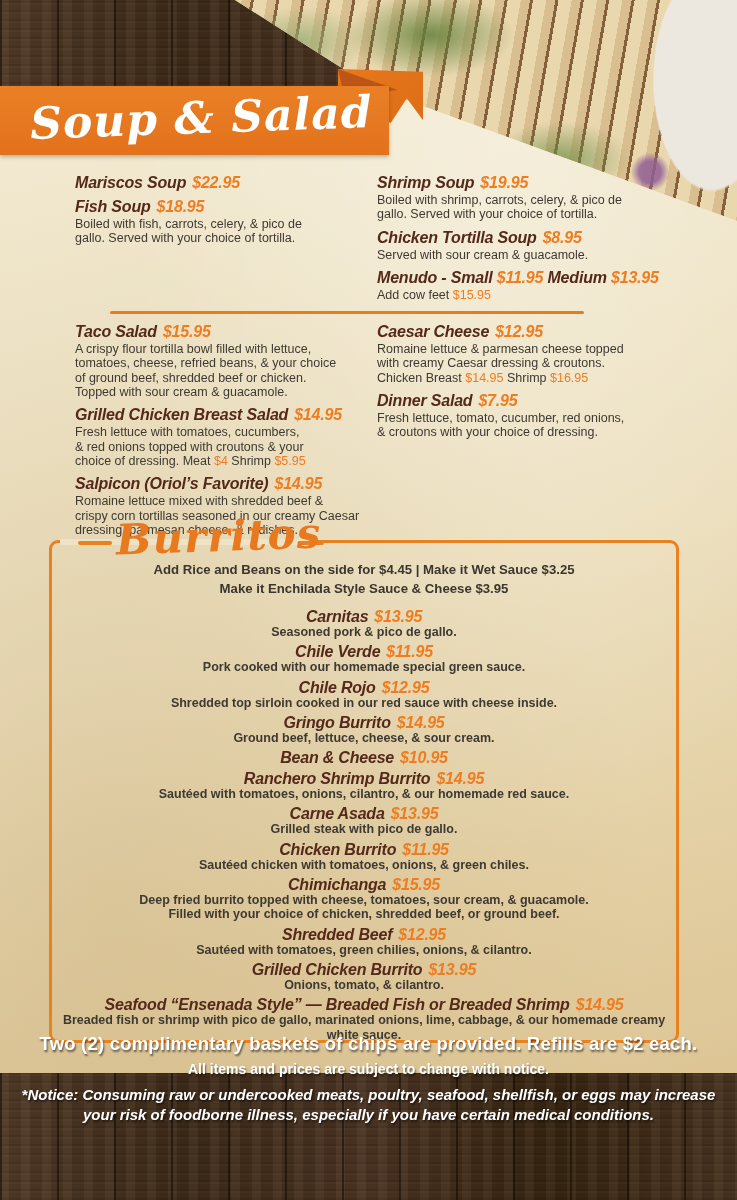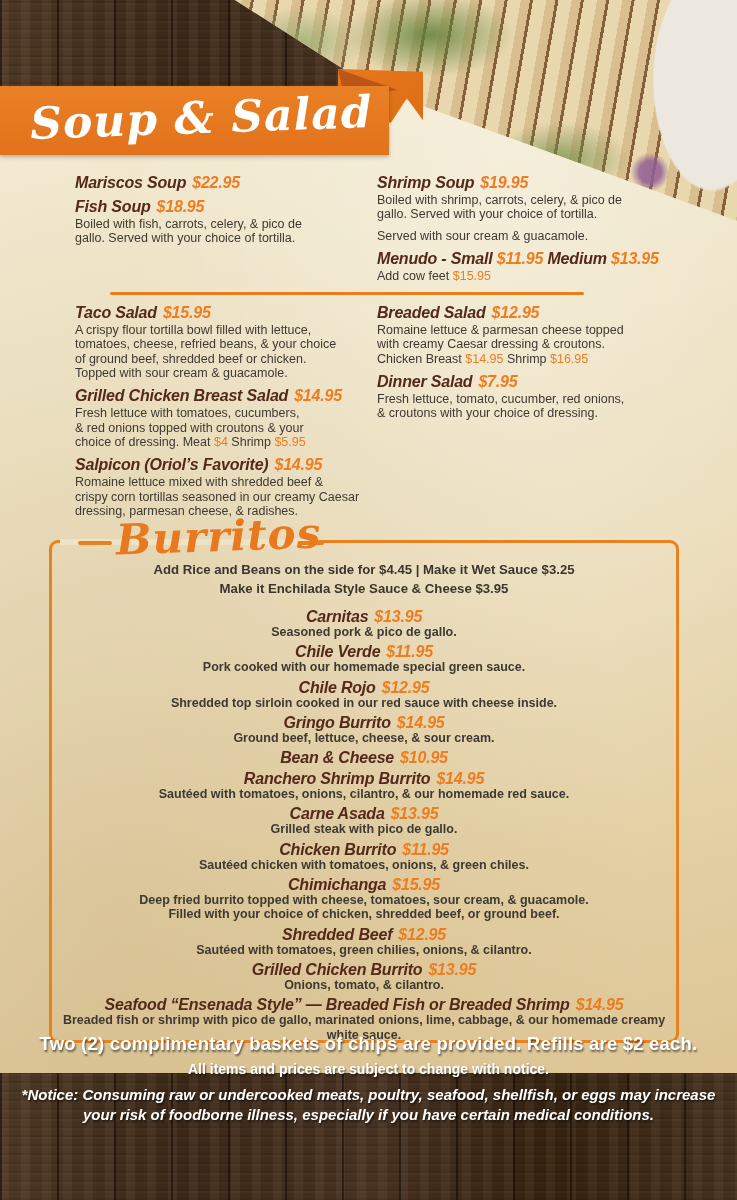--- a/index.html
+++ b/index.html
@@ -117,20 +117,21 @@
 gallo. Served with your choice of tortilla.</div>
           </div>
         </div>
       <div class="colR" id="soups-right">
           <div class="item">
             <div class="head"><span class="nm">Shrimp Soup</span><span class="op pr">$19.95</span></div>
             <div class="ds">Boiled with shrimp, carrots, celery, &amp; pico de
 gallo. Served with your choice of tortilla.</div>
           </div>
           <div class="item">
+            <div class="head"><span class="nm">Chicken Tortilla Soup</span><span class="op pr">$8.95</span></div>
             <div class="ds">Served with sour cream &amp; guacamole.</div>
           </div>
           <div class="item">
             <div class="head"><span class="nm">Menudo - Small <span class="op">$11.95</span> Medium <span class="op">$13.95</span></span></div>
             <div class="ds">Add cow feet <span class="op">$15.95</span></div>
           </div>
         </div>
     </div>
     <div class="divider"></div>
     <div class="cols">
@@ -150,21 +151,21 @@
           </div>
           <div class="item">
             <div class="head"><span class="nm">Salpicon (Oriol’s Favorite)</span><span class="op pr">$14.95</span></div>
             <div class="ds">Romaine lettuce mixed with shredded beef &amp;
 crispy corn tortillas seasoned in our creamy Caesar
 dressing, parmesan cheese, &amp; radishes.</div>
           </div>
         </div>
       <div class="colR" id="salads-right">
           <div class="item">
-            <div class="head"><span class="nm">Breaded Salad</span><span class="op pr">$12.95</span></div>
+            <div class="head"><span class="nm">Caesar Cheese</span><span class="op pr">$12.95</span></div>
             <div class="ds">Romaine lettuce &amp; parmesan cheese topped
 with creamy Caesar dressing &amp; croutons.
 Chicken Breast <span class="op">$14.95</span> Shrimp <span class="op">$16.95</span></div>
           </div>
           <div class="item">
             <div class="head"><span class="nm">Dinner Salad</span><span class="op pr">$7.95</span></div>
             <div class="ds">Fresh lettuce, tomato, cucumber, red onions,
 &amp; croutons with your choice of dressing.</div>
           </div>
         </div>

